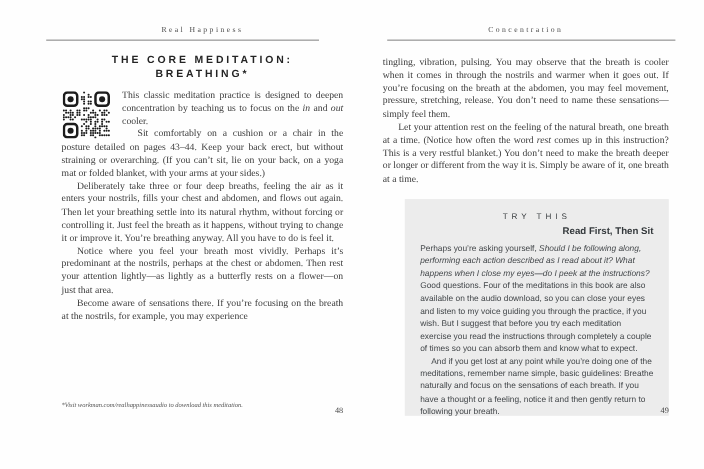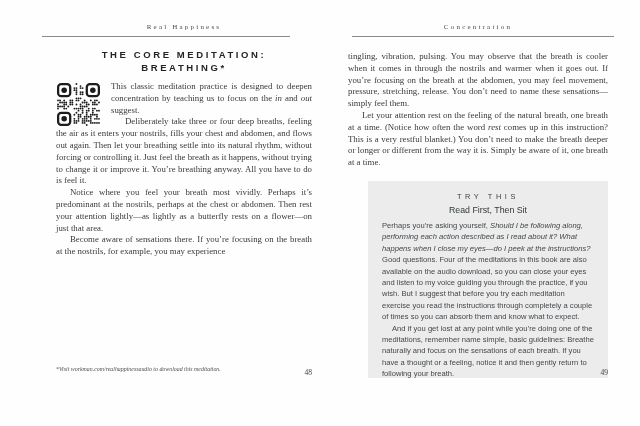--- a/index.html
+++ b/index.html
@@ -67,21 +67,21 @@
     padding: 11px 14px 0 14px;
     background: var(--box-bg, #ececec);
     font-family: "Liberation Sans", sans-serif;
     color: #43474a;
   }
   .box-kicker {
     text-align: center; font-size: 7.4px; font-weight: normal;
     letter-spacing: 3.6px; color: #3b3f42; margin: 0;
   }
   .box-title {
-    text-align: center; font-size: 8.8px; font-weight: normal;
+    text-align: right; font-size: 8.8px; font-weight: bold;
     color: #33383b; margin: 4px 0 5px 0;
   }
   .box-para {
     font-size: 7.6px; line-height: 11.4px;
     text-align: left; margin: 0;
   }
   .indent-sm { text-indent: 10px; }
 </style>
 </head>
 <body>
@@ -226,21 +226,22 @@
         <circle cx="9.5" cy="19.5" r="0.46" fill="#1c1c1c"></circle>
         <circle cx="12.5" cy="19.5" r="0.46" fill="#1c1c1c"></circle>
         <circle cx="13.5" cy="19.5" r="0.46" fill="#1c1c1c"></circle>
         <circle cx="16.5" cy="19.5" r="0.46" fill="#1c1c1c"></circle>
         <circle cx="17.5" cy="19.5" r="0.46" fill="#1c1c1c"></circle>
         <circle cx="18.5" cy="19.5" r="0.46" fill="#1c1c1c"></circle>
         <circle cx="19.5" cy="19.5" r="0.46" fill="#1c1c1c"></circle>
         <circle cx="20.5" cy="19.5" r="0.46" fill="#1c1c1c"></circle>
         <circle cx="14.5" cy="20.5" r="0.46" fill="#1c1c1c"></circle>
       </svg>
-    <p class="body-para"><span>This classic meditation practice is designed to deepen concentration by teaching us to focus on the </span><span class="it">in</span><span> and </span><span class="it">out</span><span> suggest.</span></p>
+    <p class="body-para"><span>This classic meditation practice is designed to deepen concentration by teaching us to focus on the </span><span class="it">in</span><span> and </span><span class="it">out</span><span> cooler.</span></p>
+    <p class="body-para indent">Sit comfortably on a cushion or a chair in the posture detailed on pages 43–44. Keep your back erect, but without straining or overarching. (If you can’t sit, lie on your back, on a yoga mat or folded blanket, with your arms at your sides.)</p>
   </div>
   <p class="body-para indent">Deliberately take three or four deep breaths, feeling the air as it enters your nostrils, fills your chest and abdomen, and flows out again. Then let your breathing settle into its natural rhythm, without forcing or controlling it. Just feel the breath as it happens, without trying to change it or improve it. You’re breathing anyway. All you have to do is feel it.</p>
   <p class="body-para indent">Notice where you feel your breath most vividly. Perhaps it’s predominant at the nostrils, perhaps at the chest or abdomen. Then rest your attention lightly—as lightly as a butterfly rests on a flower—on just that area.</p>
   <p class="body-para indent">Become aware of sensations there. If you’re focusing on the breath at the nostrils, for example, you may experience</p>
 </div>
 
 <div id="footnote">*Visit workman.com/realhappinessaudio to download this meditation.</div>
 <div class="page-number" id="pn-left">48</div>
 
 <div class="running-head" id="rh-right">Concentration</div>

